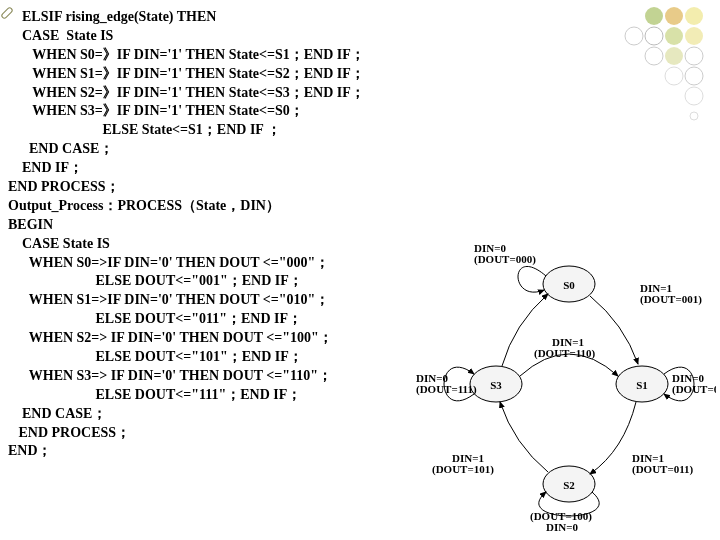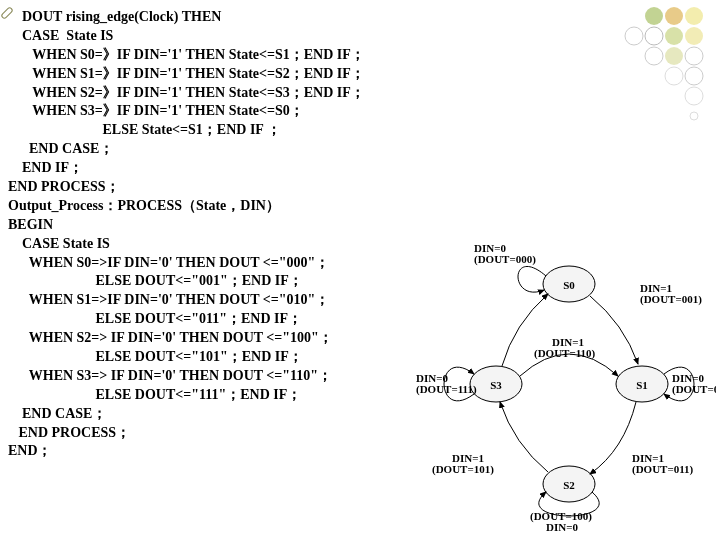--- a/index.html
+++ b/index.html
@@ -31,21 +31,21 @@
       <circle cx="72" cy="54" r="9" fill="none" stroke="#ccc" stroke-width="1"></circle>
       <circle cx="52" cy="54" r="9" fill="#c8cc70" opacity="0.45"></circle>
       <circle cx="32" cy="54" r="9" fill="none" stroke="#ccc" stroke-width="1"></circle>
       <circle cx="72" cy="74" r="9" fill="none" stroke="#ccc" stroke-width="1"></circle>
       <circle cx="52" cy="74" r="9" fill="none" stroke="#ddd" stroke-width="1"></circle>
       <circle cx="72" cy="94" r="9" fill="none" stroke="#ddd" stroke-width="1"></circle>
       <circle cx="72" cy="114" r="4" fill="none" stroke="#ddd" stroke-width="1"></circle>
     </svg>
   </div>
 
-  <div class="code"><span style="padding-left:14px;display:inline">DOUT rising_edge(Clock) THEN</span>
+  <div class="code"><span style="padding-left:14px;display:inline">ELSIF rising_edge(State) THEN</span>
     CASE  State IS
        WHEN S0=》IF DIN='1' THEN State&lt;=S1；END IF；
        WHEN S1=》IF DIN='1' THEN State&lt;=S2；END IF；
        WHEN S2=》IF DIN='1' THEN State&lt;=S3；END IF；
        WHEN S3=》IF DIN='1' THEN State&lt;=S0；
                            ELSE State&lt;=S1；END IF ；
       END CASE；
     END IF；
 END PROCESS；
 Output_Process：PROCESS（State，DIN）

